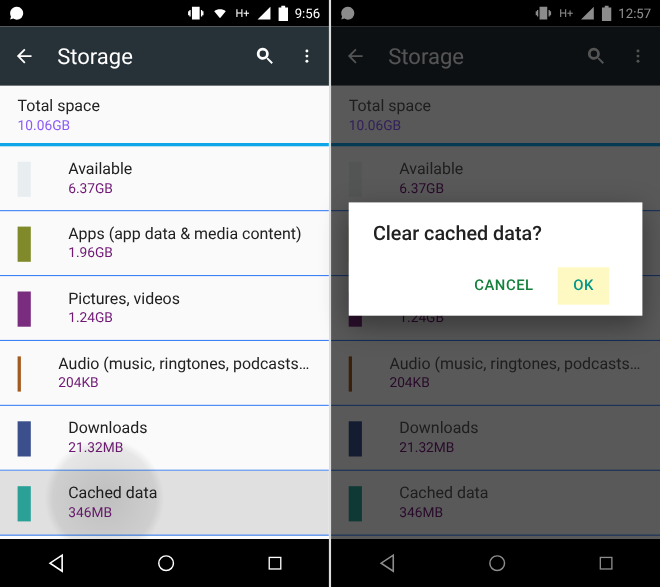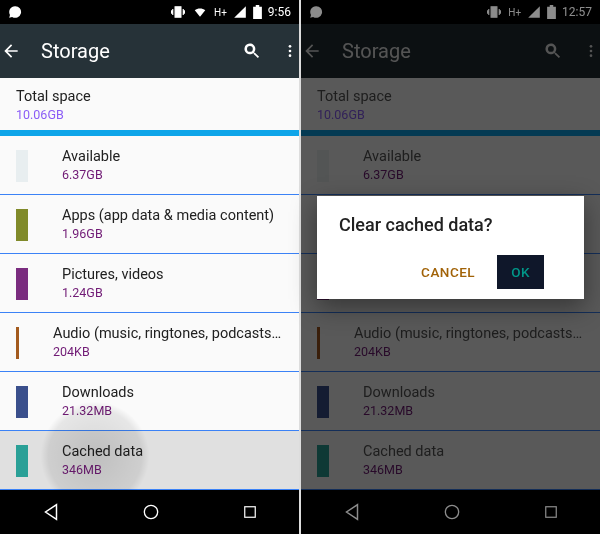--- a/index.html
+++ b/index.html
@@ -34,32 +34,32 @@
   }
   .statusbar .left { margin-right: auto; display:flex; gap:4px; align-items:center;}
   .statusbar svg { fill: #fff; }
   
   .actionbar {
     height: 54px;
     background: #263238;
     color: #fff;
     display: flex;
     align-items: center;
-    padding: 0 1px;
+    padding: 0 12px;
     gap: 20px;
   }
   .actionbar .title { font-size: 20px; font-weight: 400; flex:1;}
   .actionbar svg { fill: #fff; }
   
   .content {
     flex: 1;
     overflow: hidden;
     background: #fafafa;
   }
-  .total { padding: 10px 16px 8px 16px; border-bottom: 6px solid #0ea5e9; }
+  .total { padding: 10px 16px 8px 16px; border-bottom: 3px solid #0ea5e9; }
   .total .label { font-size: 14.5px; color: #212121; }
   .total .value { font-size: 12.5px; color: #8b5cf6; margin-top:2px;}
   .row {
     display: flex;
     align-items: flex-end;
     padding: 12px 16px 12px 16px;
     border-bottom: 1px solid #3b82f6;
     gap: 34px;
     position: relative;
   }
@@ -98,43 +98,43 @@
     top: 24px; 
     top: 0;
   }
   .phone.dimmed .actionbar { filter: brightness(0.6); }
   .phone.dimmed .content { filter: brightness(0.65); }
   .phone.dimmed .total .label,
   .phone.dimmed .row .txt .label { color: #555; }
   .dialog {
     position: absolute;
     left: 16px; right: 16px;
-    top: 196px;
+    top: 184px;
     background: #fff;
     box-shadow: 0 8px 24px rgba(0,0,0,0.4);
-    padding: 18px 40px 10px 22px;
+    padding: 18px 30px 10px 22px;
     z-index: 10;
   }
   .dialog .dtitle { font-size: 18px; color: #212121; font-weight:500;}
   .dialog .dbody { font-size: 14.5px; color: #555; margin-top: 14px; line-height:1.35;}
   .dialog .dactions {
     display: flex;
     justify-content: flex-end;
     gap: 8px;
     margin-top: 20px;
   }
   .dlgbtn {
     font-size: 13.5px;
     font-weight: 500;
     letter-spacing: 0.5px;
     padding: 9px 14px;
     cursor: pointer;
   }
-  .dlgbtn.cancel { color: #a16207; }
-  .dlgbtn.ok { color: #009688; background: #0f172a; }
+  .dlgbtn.cancel { color: #15803d; }
+  .dlgbtn.ok { color: #009688; background: #fef9c3; }
 </style>
 </head>
 <body>
 
 <div class="phone">
   <div class="statusbar">
     <span class="left">
       <svg width="14" height="14" viewBox="0 0 24 24">
           <path d="M12 2a10 10 0 0 0-8.6 15l-1.3 4.7 4.9-1.3A10 10 0 1 0 12 2z" fill="#fff"></path>
         </svg>

